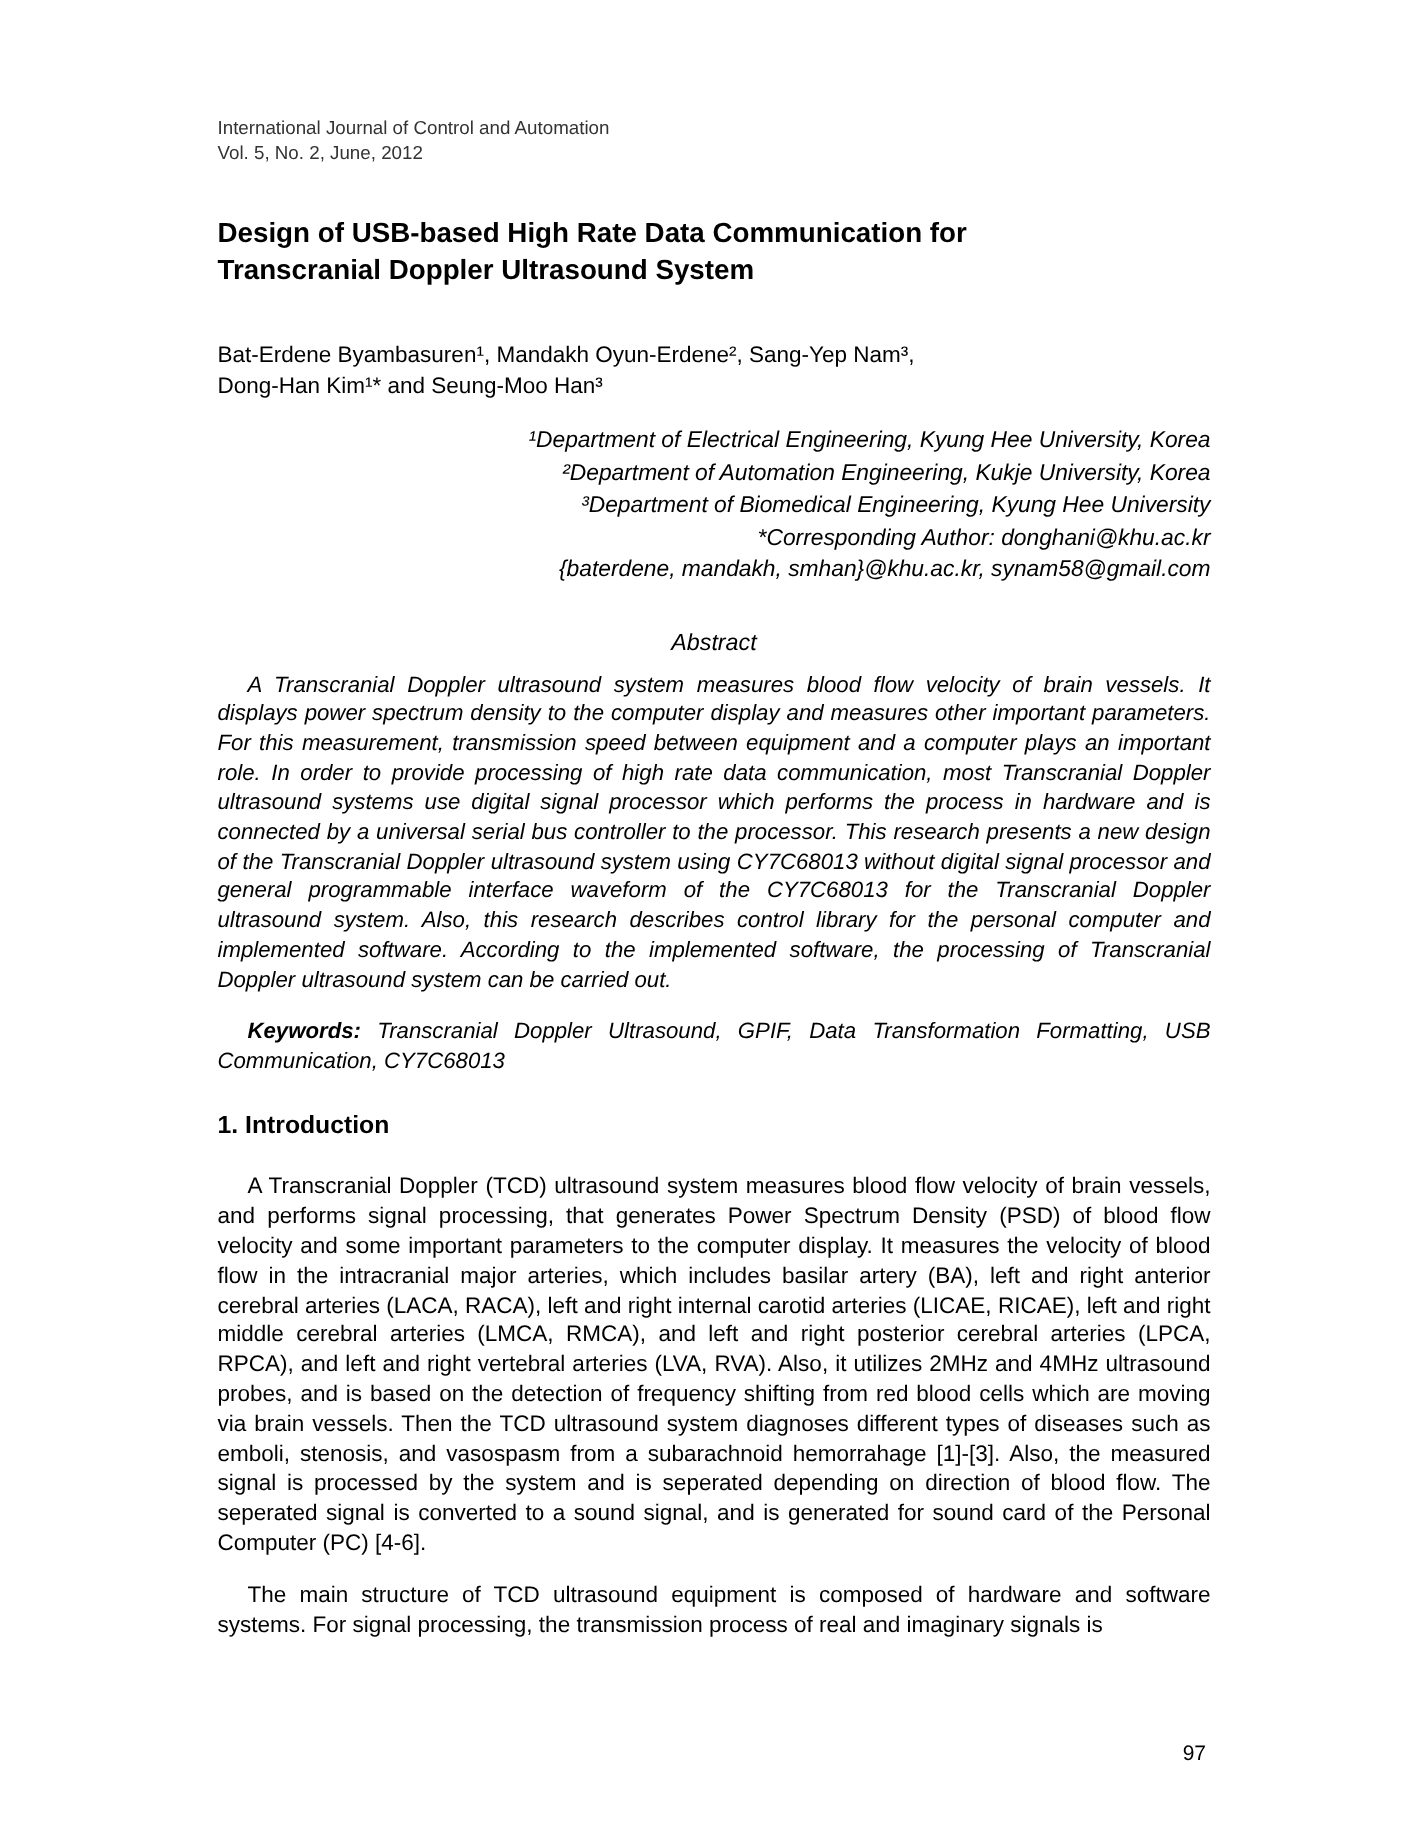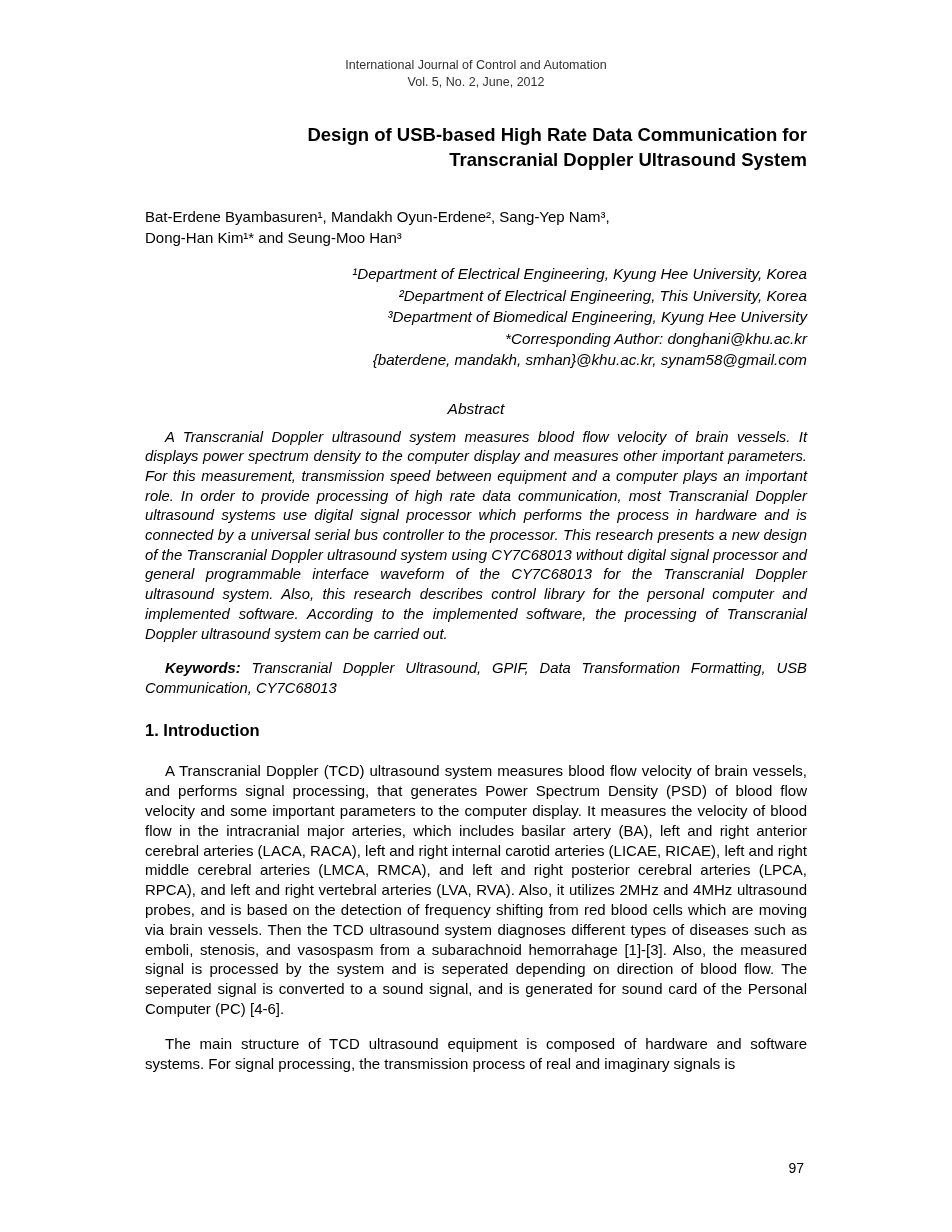--- a/index.html
+++ b/index.html
@@ -13,28 +13,29 @@
     height: 1232px;
     margin: 0 auto;
     background: #ffffff;
     box-sizing: border-box;
     padding: 57px 145px 0 145px;
     font-family: "Liberation Sans", sans-serif;
     color: #000000;
     overflow: hidden;
   }
   .journal-header {
-    text-align: center;
+    text-align: left;
     font-size: 12.5px;
     line-height: 17px;
     color: #333333;
+    margin-top: 20px;
   }
   .paper-title {
     margin: 31px 0 0 0;
-    text-align: right;
+    text-align: left;
     font-weight: bold;
     font-size: 18.5px;
     line-height: 25px;
   }
   .authors {
     margin-top: 34px;
     text-align: left;
     font-size: 15px;
     line-height: 21px;
   }
@@ -110,21 +111,21 @@
     <div>Transcranial Doppler Ultrasound System</div>
   </h1>
 
   <div class="authors">
     <div>Bat-Erdene Byambasuren¹, Mandakh Oyun-Erdene², Sang-Yep Nam³,</div>
     <div>Dong-Han Kim¹* and Seung-Moo Han³</div>
   </div>
 
   <div class="affiliations">
     <div>¹Department of Electrical Engineering, Kyung Hee University, Korea</div>
-    <div>²Department of Electrical Engineering, This University, Korea</div>
+    <div>²Department of Automation Engineering, Kukje University, Korea</div>
     <div>³Department of Biomedical Engineering, Kyung Hee University</div>
     <div>*Corresponding Author: donghani@khu.ac.kr</div>
     <div>{baterdene, mandakh, smhan}@khu.ac.kr, synam58@gmail.com</div>
   </div>
 
   <div class="abstract-heading">Abstract</div>
 
   <p class="abstract-text">A Transcranial Doppler ultrasound system measures blood flow velocity of brain vessels. It displays power spectrum density to the computer display and measures other important parameters. For this measurement, transmission speed between equipment and a computer plays an important role. In order to provide processing of high rate data communication, most Transcranial Doppler ultrasound systems use digital signal processor which performs the process in hardware and is connected by a universal serial bus controller to the processor. This research presents a new design of the Transcranial Doppler ultrasound system using CY7C68013 without digital signal processor and general programmable interface waveform of the CY7C68013 for the Transcranial Doppler ultrasound system. Also, this research describes control library for the personal computer and implemented software. According to the implemented software, the processing of Transcranial Doppler ultrasound system can be carried out.</p>
 
   <p class="keywords"><span class="kw-label">Keywords:</span><span> Transcranial Doppler Ultrasound, GPIF, Data Transformation Formatting, USB Communication, CY7C68013</span></p>

